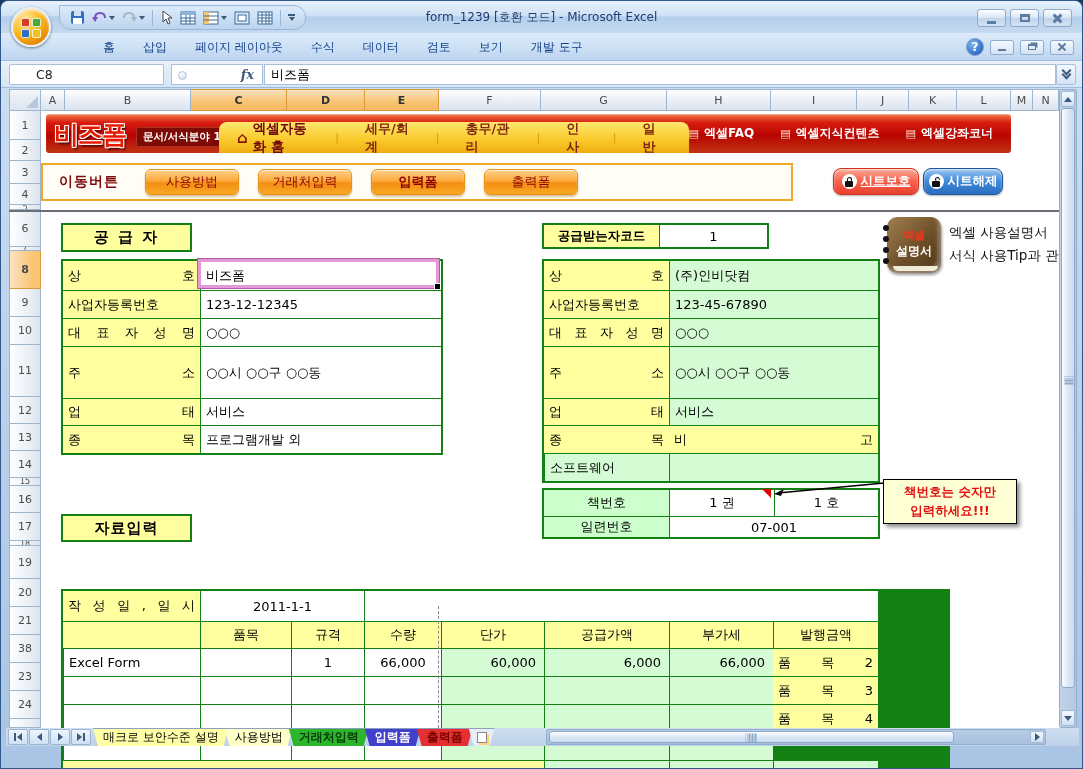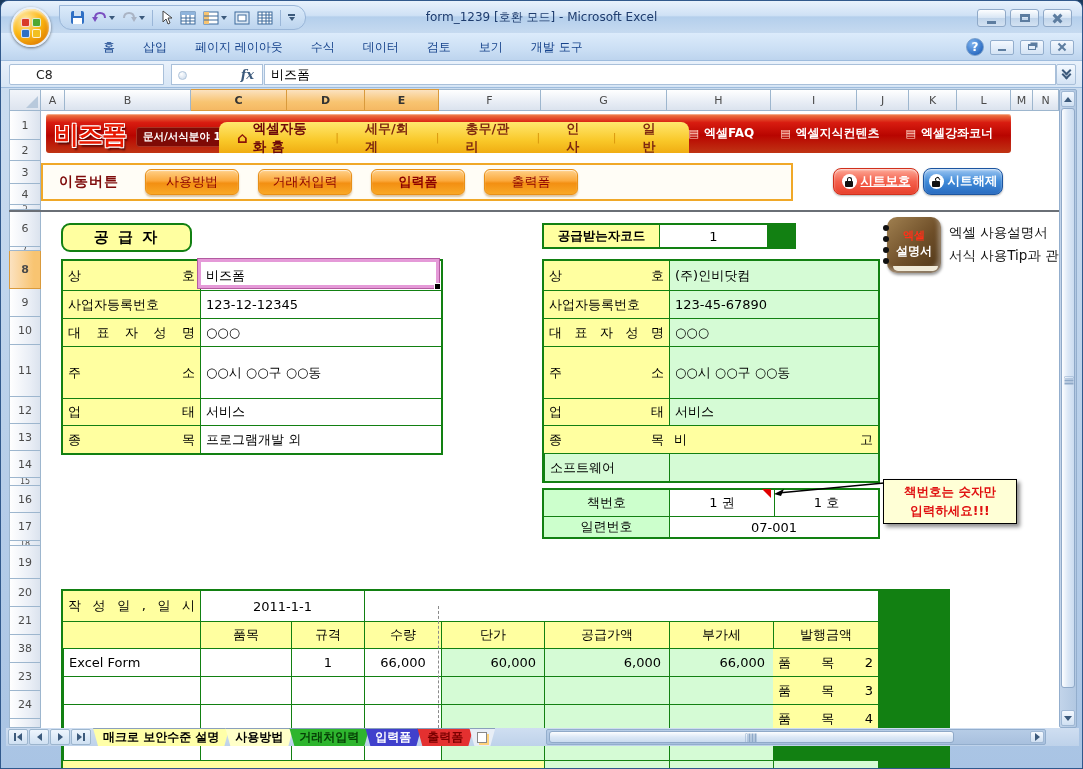--- a/index.html
+++ b/index.html
@@ -187,21 +187,21 @@
   
   .tabbar { position:absolute; left:5px; top:727px; width:1073px; height:18px;
     background:linear-gradient(180deg,#cfdef1,#bed2ea); display:flex; align-items:stretch; }
   .tnav { display:flex; align-items:center; gap:1px; padding:0 2px; }
   .tnb { width:20px; height:16px; background:linear-gradient(180deg,#eef5fd,#cfe0f2); border:1px solid #9db6ce; border-radius:2px;
     display:flex; align-items:center; justify-content:center; gap:1px; }
   .tl { width:0;height:0;border-top:4px solid transparent;border-bottom:4px solid transparent;border-right:5px solid #3c5a7c; }
   .tr2 { width:0;height:0;border-top:4px solid transparent;border-bottom:4px solid transparent;border-left:5px solid #3c5a7c; }
   .bar { width:2px; height:8px; background:#3c5a7c; }
   .stab { height:18px; display:flex; align-items:center; justify-content:center; font-size:12px; padding:0 10px;
-    clip-path:polygon(0 0,100% 0,calc(100% - 5px) 100%,5px 100%); border-top:1px solid #8aa0bc; margin-right:-4px;font-weight:bold; }
+    clip-path:polygon(0 0,100% 0,calc(100% - 5px) 100%,5px 100%); border-top:1px solid #8aa0bc; margin-right:-4px; }
   .stab.t1 { background:#ffffa8; color:#000; }
   .stab.t2 { background:#ffffc8; color:#000; }
   .stab.t3 { background:#2eb52e; color:#064006; font-weight:bold; }
   .stab.t4 { background:#4040cc; color:#fff; font-weight:bold; }
   .stab.t5 { background:#e43030; color:#7a0000; font-weight:bold; }
   .instab { width:26px; height:18px; clip-path:polygon(0 0,100% 0,calc(100% - 5px) 100%,5px 100%);
     background:#e8eef6; border-top:1px solid #8aa0bc; display:flex; align-items:center; justify-content:center; }
   .insheet { width:10px; height:11px; background:#fff; border:1px solid #888; box-shadow:2px 2px 0 #ffd27a; }
   .hscroll { position:absolute; left:545px; top:728px; width:500px; height:16px;
     background:linear-gradient(180deg,#b6cce6,#a8c0de); border:1px solid #93aecd; border-radius:2px; }
@@ -472,21 +472,21 @@
   <div class="unprotbtn">
     <span class="lockwrap">
         <span class="lockarc open"></span>
         <span class="lockbody"></span>
       </span>
     <span>시트해제</span>
   </div>
 
   <div class="splitline"></div>
 
-  <div class="gtitle" style="left:60px;top:222px;width:131px;height:29px;border-radius:9px;">공  급  자</div>
+  <div class="gtitle" style="left:60px;top:222px;width:131px;height:29px;">공  급  자</div>
 
   <div class="gtable" style="left:60px;top:258px;width:382px;height:196px;grid-template-columns:137px 241px;grid-template-rows:29px 28px 28px 52px 27px 28px;">
     <div class="cell lab">
         <span class="jtext">상 호</span>
       </div>
     <div class="cell bl">
         <span class="vtext">비즈폼</span>
       </div>
     <div class="cell lab bt">
         <span class="jtext">사업자등록번호</span>
@@ -514,21 +514,21 @@
       </div>
     <div class="cell lab bt">
         <span class="jtext">종 목</span>
       </div>
     <div class="cell bl bt">
         <span class="vtext">프로그램개발 외</span>
       </div>
   </div>
   <div class="selcell"></div>
 
-  <div class="gtable" style="left:541px;top:222px;width:254px;height:26px;grid-template-columns:115px 108px;grid-template-rows:22px;">
+  <div class="gtable" style="left:541px;top:222px;width:227px;height:26px;grid-template-columns:115px 108px;grid-template-rows:22px;">
     <div class="cell lab tc">
         <span style="font-weight:bold;font-size:12.5px">공급받는자코드</span>
       </div>
     <div class="cell bl tc">1</div>
   </div>
 
   <div class="gtable" style="left:541px;top:258px;width:338px;height:224px;grid-template-columns:125px 209px;grid-template-rows:29px 28px 28px 52px 27px 28px 28px;">
     <div class="cell lab">
         <span class="jtext">상 호</span>
       </div>
@@ -593,20 +593,21 @@
 
   <div class="helpbook">
     <span class="hb1">엑셀</span>
     <span class="hb2">설명서</span>
   </div>
   <div class="helptext">
     <div>엑셀 사용설명서</div>
     <div>서식 사용Tip과 관</div>
   </div>
 
+  <div class="gtitle" style="left:60px;top:513px;width:131px;height:28px;letter-spacing:1px;">자료입력</div>
 
   <div class="gtable" style="left:60px;top:548px;width:889px;height:179px;grid-template-columns:137px 91px 73px 77px 103px 125px 104px 105px;grid-template-rows:30px 27px 28px 28px 28px 28px 10px;margin-top:40px;">
 
     <div class="cell lab">
         <span class="jtext">작 성 일 , 일 시</span>
       </div>
     <div class="cell bl tc" style="grid-column:2 / span 2">2011-1-1</div>
     <div class="cell bl" style="grid-column:4 / span 5"></div>
 
     <div class="cell lab bt"></div>

